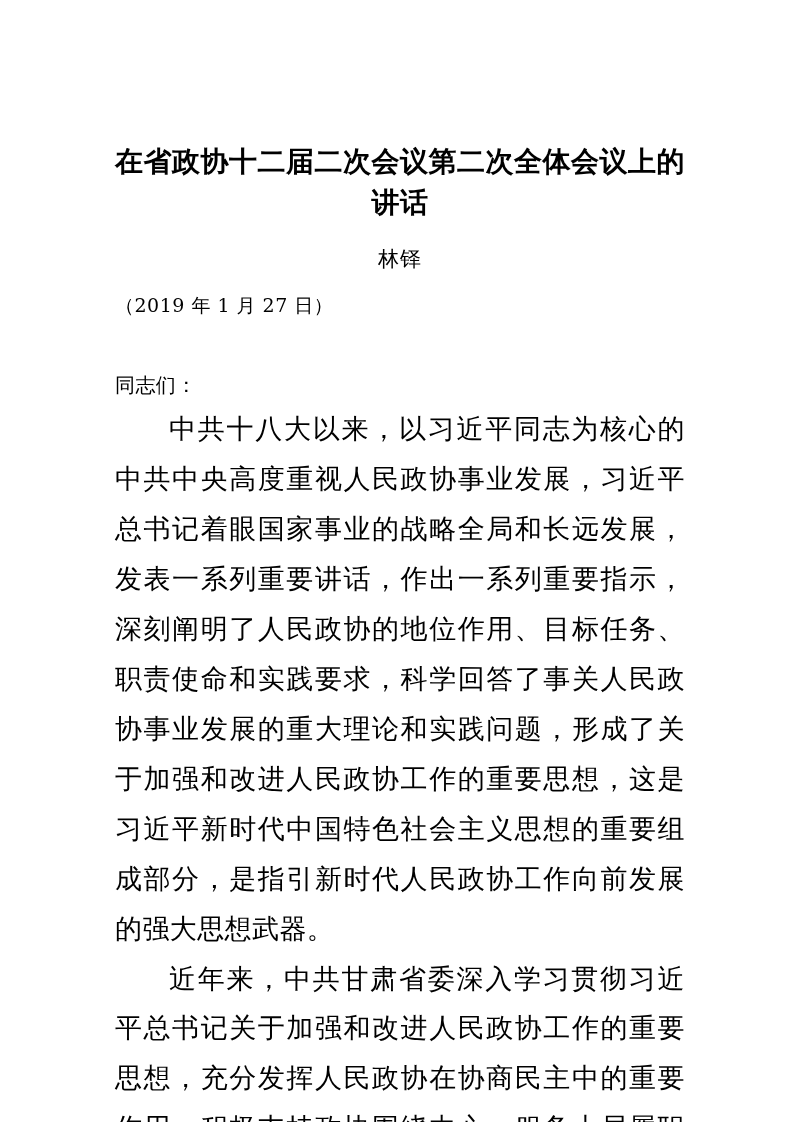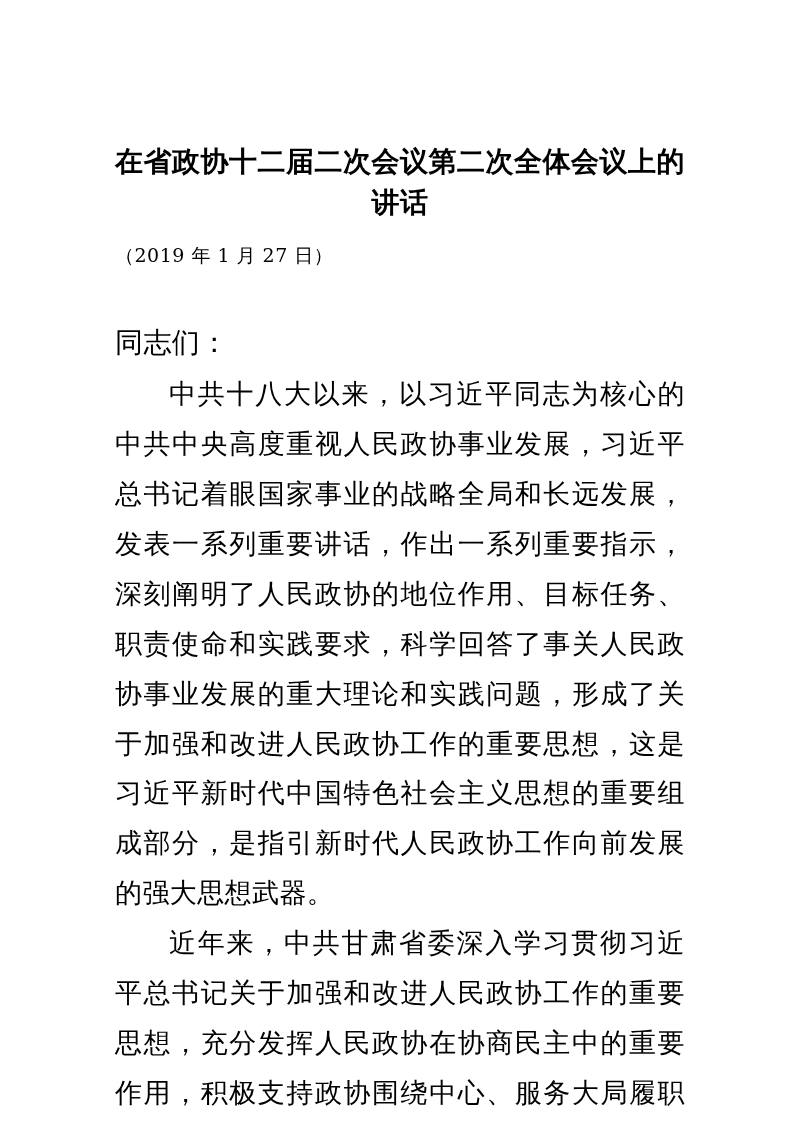--- a/index.html
+++ b/index.html
@@ -44,21 +44,21 @@
   }
   .doc-date {
     margin-top: 20px;
     font-size: 19px;
     letter-spacing: 0.5px;
   }
   .body-block {
     margin-top: 48px;
   }
   .salutation {
-    font-size: 28px;
+    font-size: 20px;
     line-height: 1.85;
     letter-spacing: 0.4px;
   }
   .para {
     font-size: 27px;
     line-height: 1.85;
     text-align: justify;
     text-justify: inter-ideograph;
     text-indent: 2em;
     letter-spacing: 0.4px;
@@ -66,20 +66,21 @@
   }
 </style>
 </head>
 <body>
 
 <div class="page">
   <div class="content">
 
     <div class="doc-title">在省政协十二届二次会议第二次全体会议上的讲话</div>
 
+    <div class="doc-author">林铎</div>
 
     <div class="doc-date">（2019 年 1 月 27 日）</div>
 
     <div class="body-block">
       <div class="salutation">同志们：</div>
 
       <p class="para">中共十八大以来，以习近平同志为核心的中共中央高度重视人民政协事业发展，习近平总书记着眼国家事业的战略全局和长远发展，发表一系列重要讲话，作出一系列重要指示，深刻阐明了人民政协的地位作用、目标任务、职责使命和实践要求，科学回答了事关人民政协事业发展的重大理论和实践问题，形成了关于加强和改进人民政协工作的重要思想，这是习近平新时代中国特色社会主义思想的重要组成部分，是指引新时代人民政协工作向前发展的强大思想武器。</p>
 
       <p class="para">近年来，中共甘肃省委深入学习贯彻习近平总书记关于加强和改进人民政协工作的重要思想，充分发挥人民政协在协商民主中的重要作用，积极支持政协围绕中心、服务大局履职尽责，确保政协在政治上有地位、在建言上有渠道、在干事上有舞台。省政协和全省各级政协组织把学习研讨习近平总书记重要思想摆在突出位置,去年 5 月以来扎实开展“大学习、大武装、大培训、大提高”活动，推动学习研讨往深里走、往实里走、往心里走，不断用重要思想凝魂聚气、凝心聚力，开创了全省政协事业发展的新局面。</p>
     </div>

